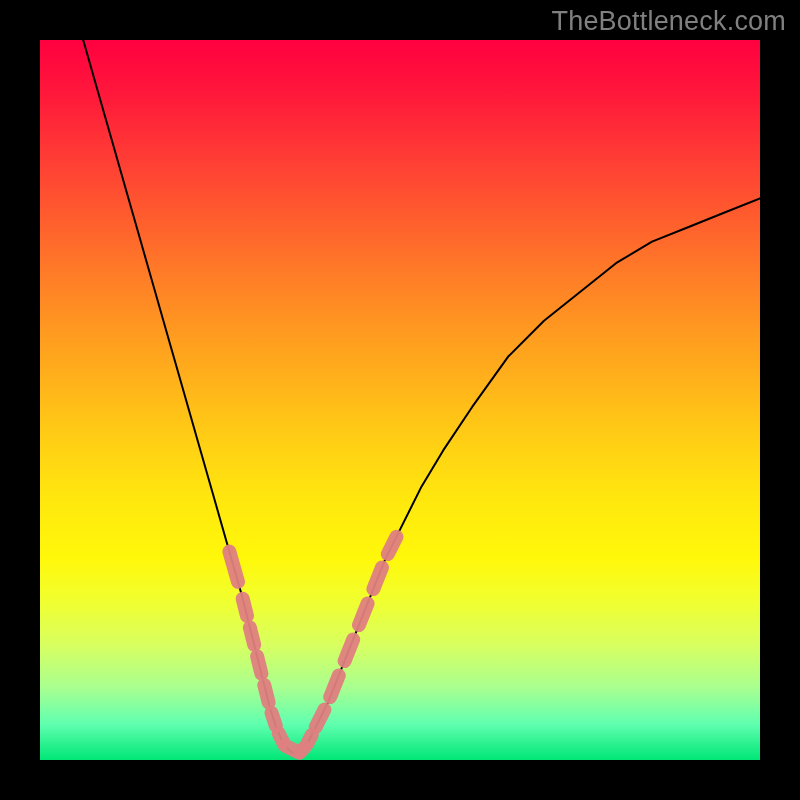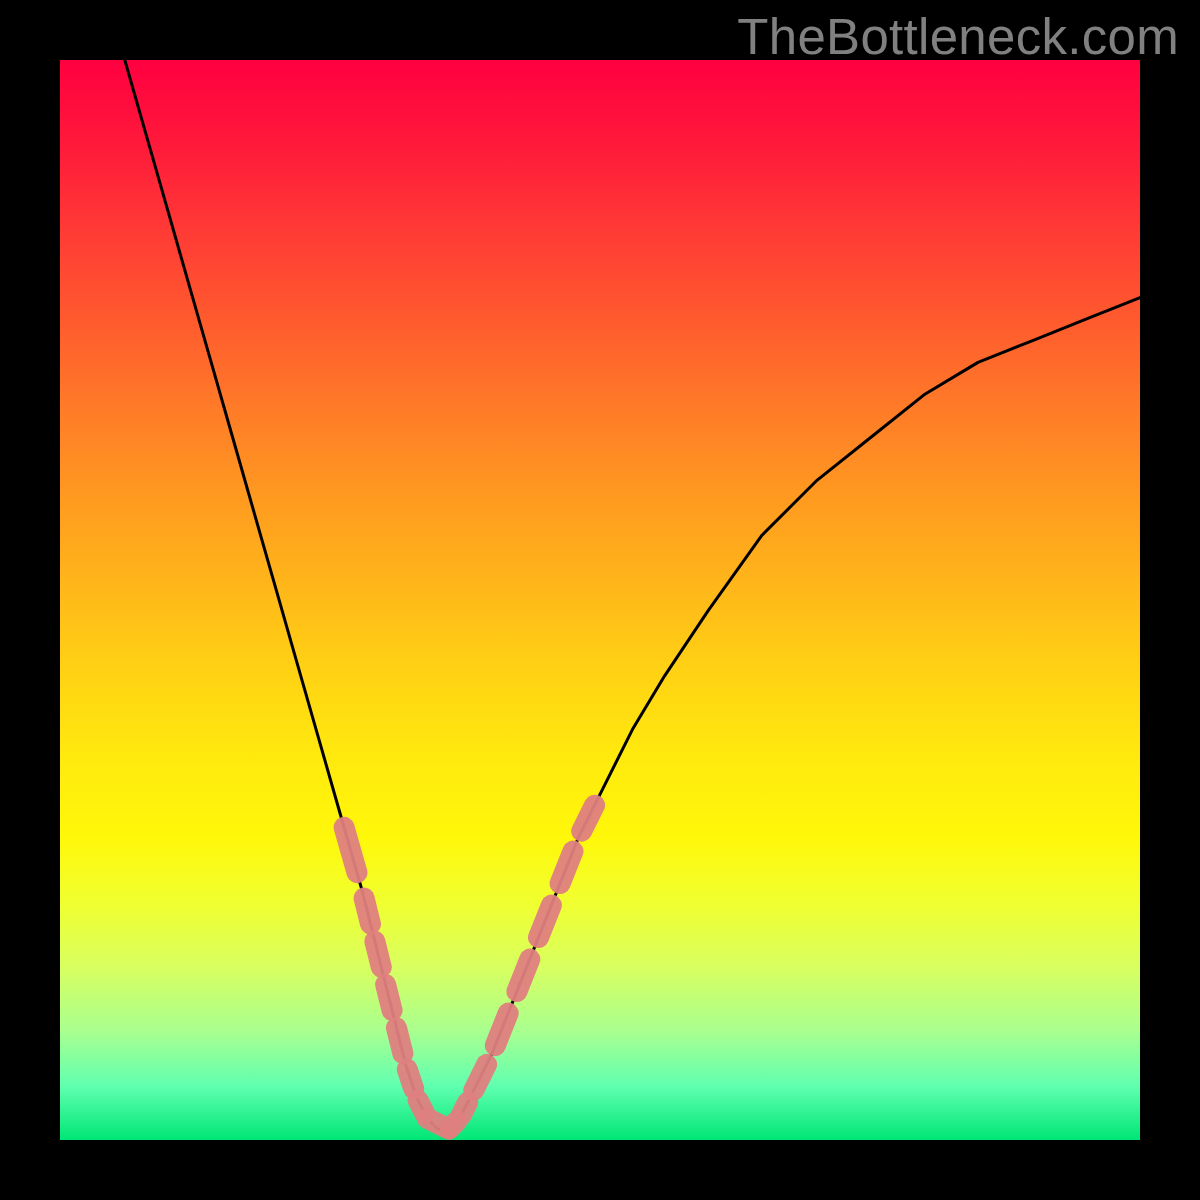--- a/index.html
+++ b/index.html
@@ -15,21 +15,21 @@
     position: relative;
     width: 800px;
     height: 800px;
     background: #000;
   }
   .watermark {
     position: absolute;
     top: 6px;
     right: 14px;
     color: #808080;
-    font-size: 34px;
+    font-size: 27px;
     font-weight: 400;
     letter-spacing: 0.2px;
     z-index: 5;
     margin-left: 12px;
   }
   .plot-area {
     position: absolute;
     left: 40px;
     top: 40px;
     width: 720px;

